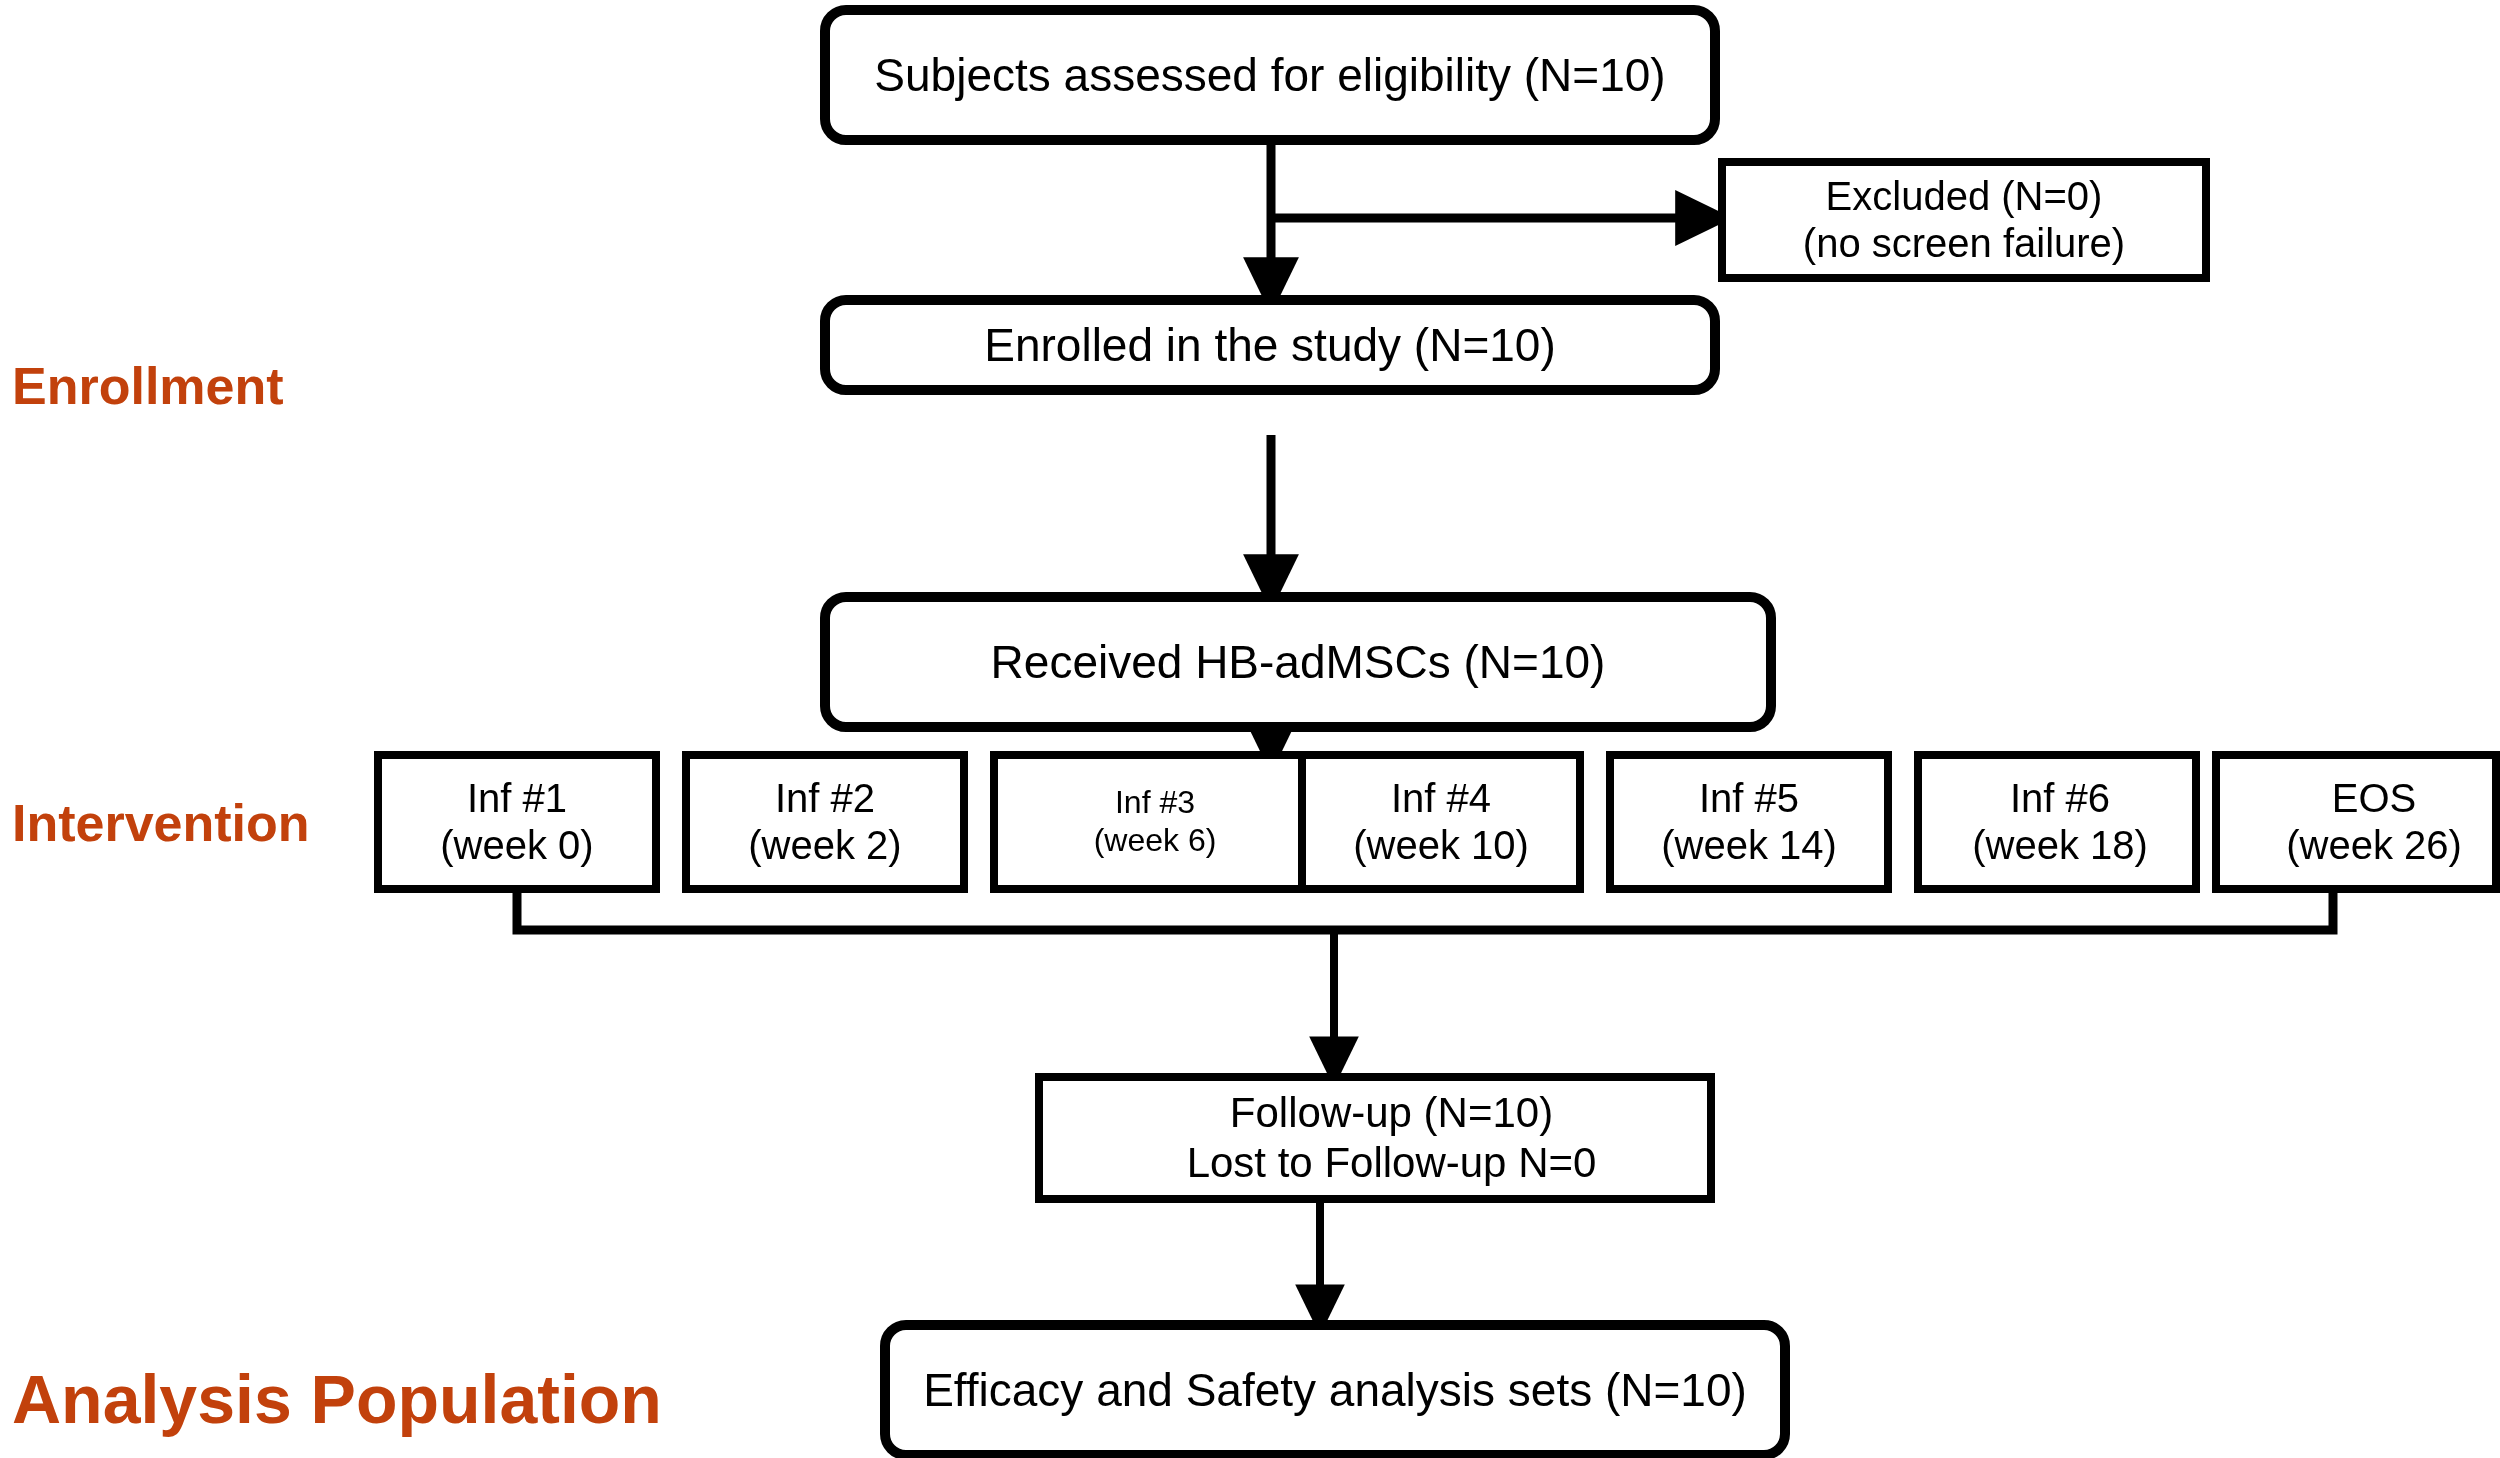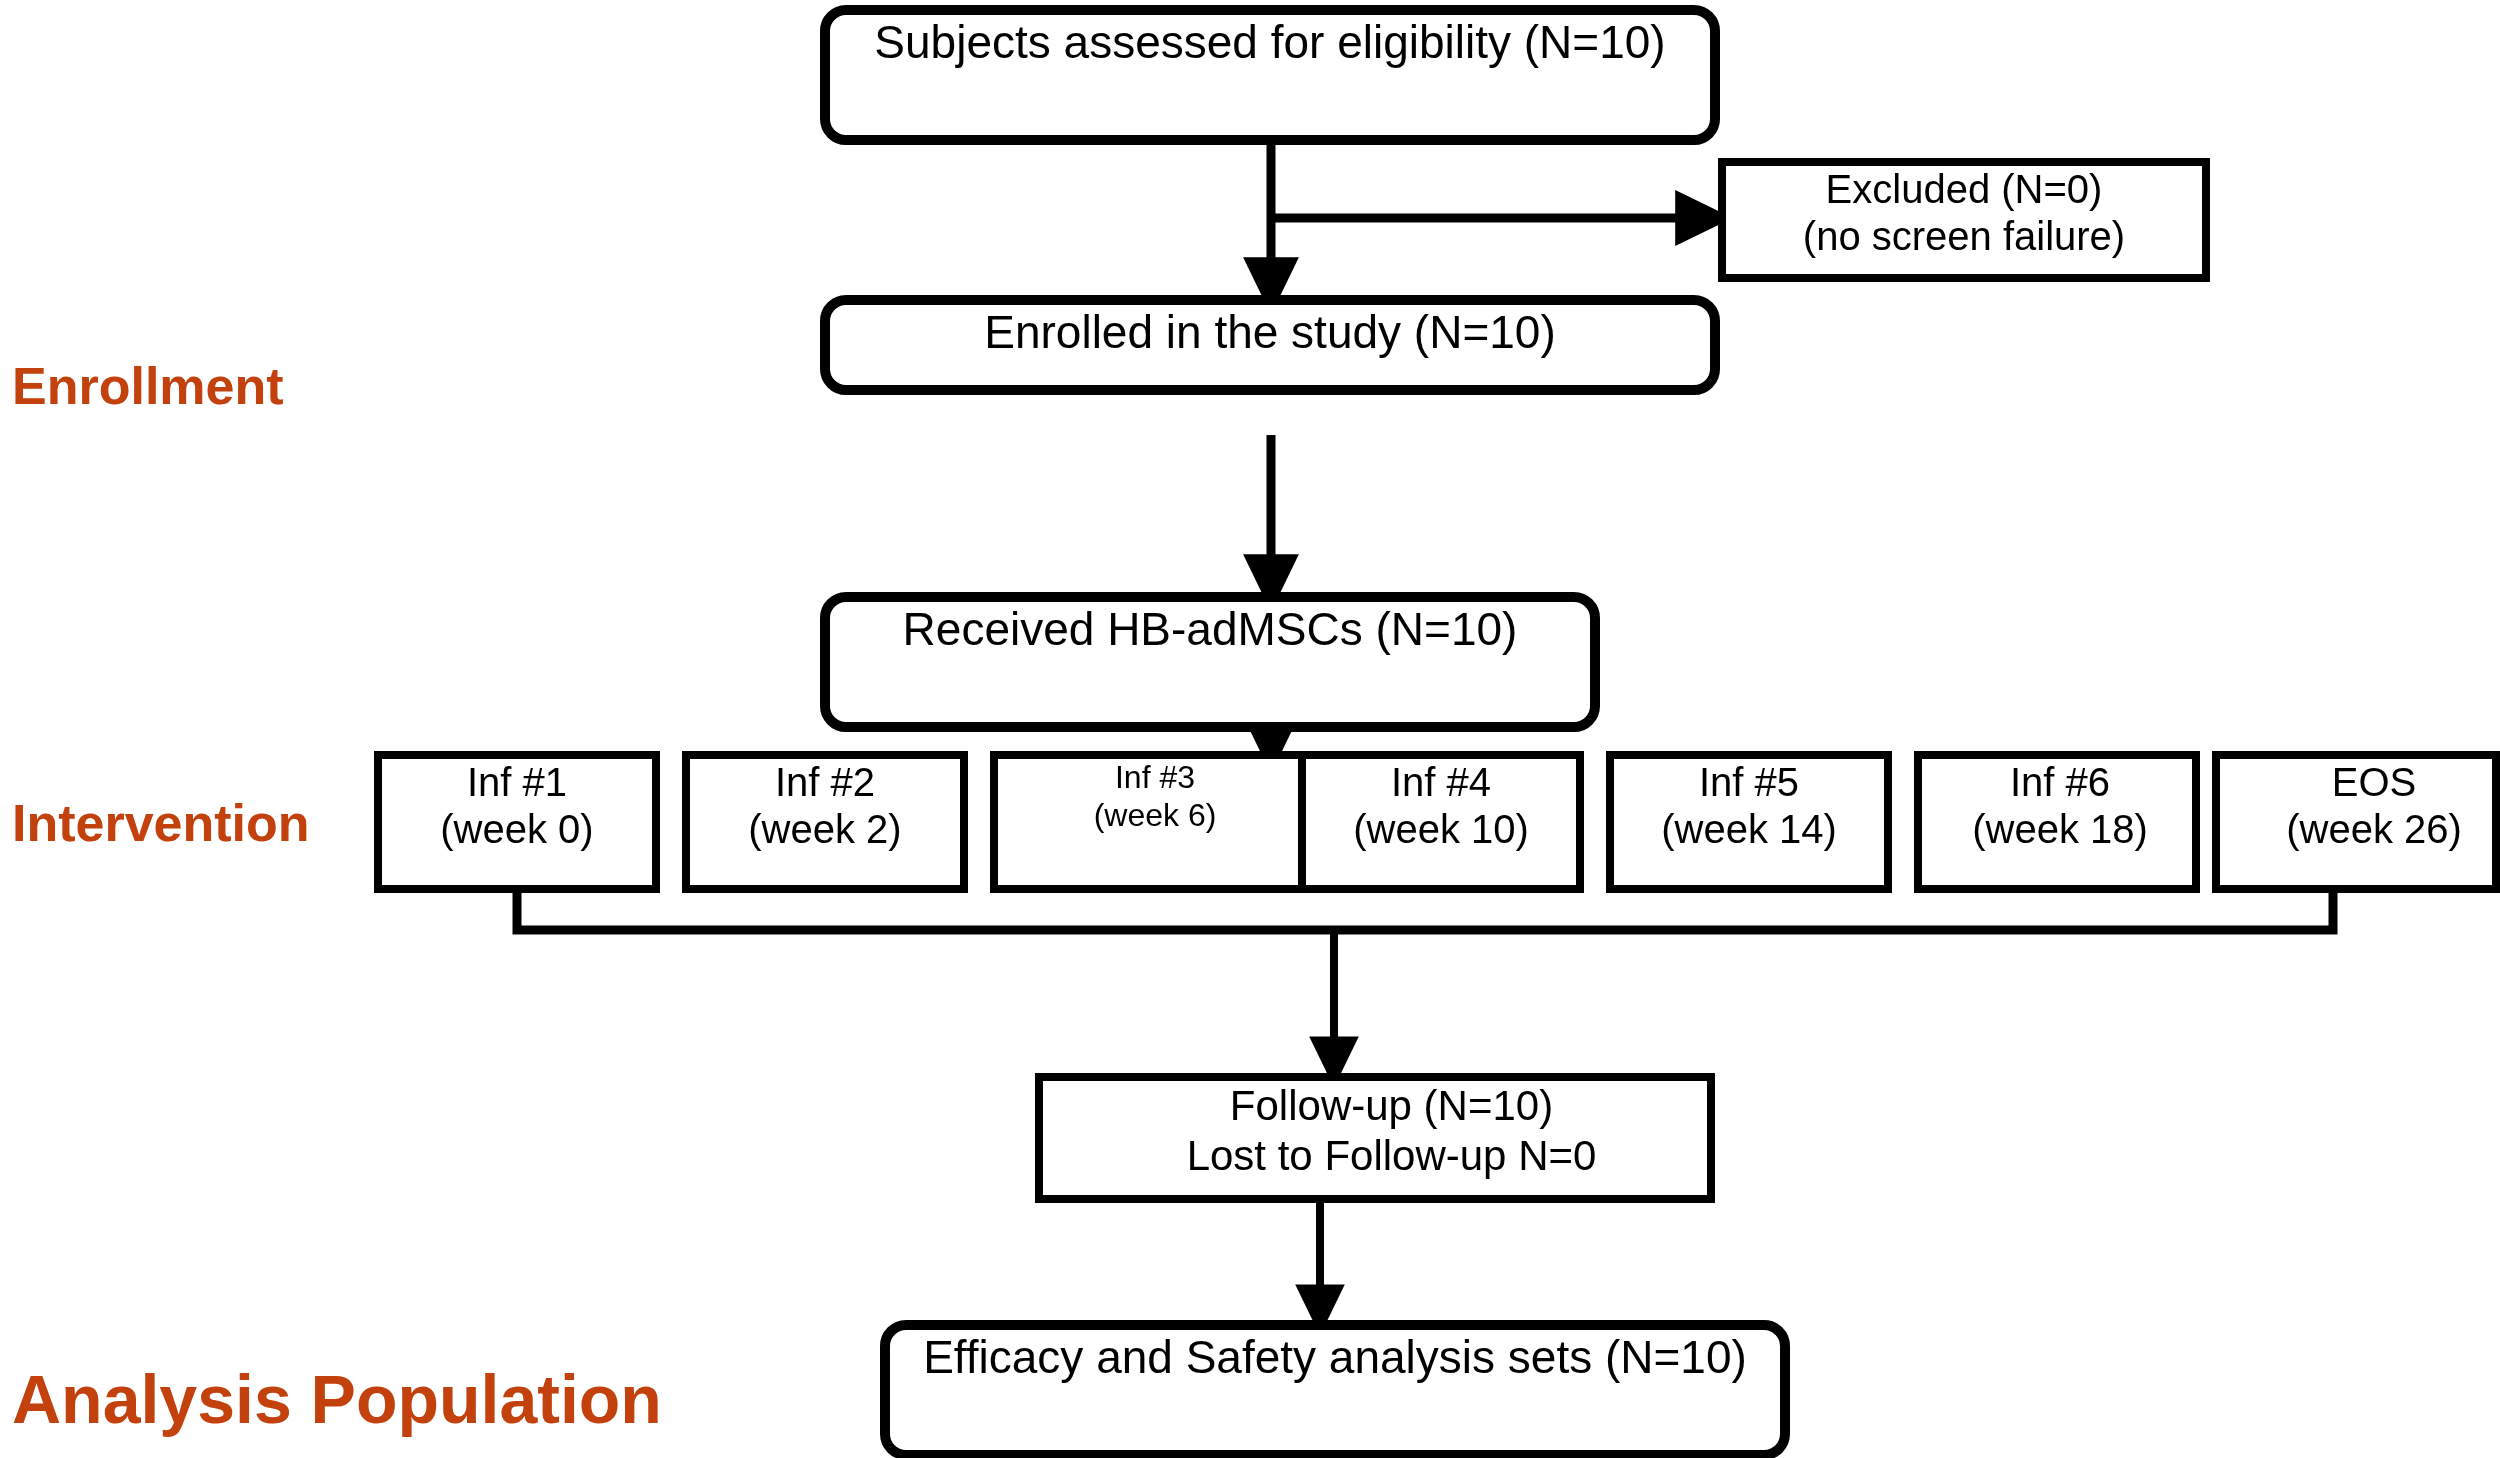--- a/index.html
+++ b/index.html
@@ -23,20 +23,21 @@
     width: 2500px;
     height: 1458px;
     pointer-events: none;
   }
   .node {
     position: absolute;
     box-sizing: border-box;
     background: #ffffff;
     border: 9px solid #000000;
     display: flex;
+    align-items: center;
     justify-content: center;
     text-align: center;
     color: #000000;
     font-weight: 400;
     line-height: 1.18;
     z-index: 2;
   }
   .node.rounded {
     border-radius: 26px;
     border-width: 10px;
@@ -53,21 +54,21 @@
     position: absolute;
     font-weight: bold;
     color: #c2410c;
     white-space: nowrap;
     z-index: 3;
   }
   
   #node-eligibility   { left: 820px;  top: 5px;    width: 900px;  height: 140px; font-size: 46px; }
   #node-excluded      { left: 1718px; top: 158px;  width: 492px;  height: 124px; font-size: 40px; }
   #node-enrolled      { left: 820px;  top: 295px;  width: 900px;  height: 100px; font-size: 46px; }
-  #node-received      { left: 820px;  top: 592px;  width: 780px;  height: 140px; font-size: 46px; }
+  #node-received      { left: 820px;  top: 592px;  width: 956px;  height: 140px; font-size: 46px; }
 
   #node-inf1 { left: 374px;  top: 751px; width: 286px; height: 142px; font-size: 40px; }
   #node-inf2 { left: 682px;  top: 751px; width: 286px; height: 142px; font-size: 40px; }
   #node-inf3 { left: 990px;  top: 751px; width: 330px; height: 142px; font-size: 32px; }
   #node-inf4 { left: 1298px; top: 751px; width: 286px; height: 142px; font-size: 40px; }
   #node-inf5 { left: 1606px; top: 751px; width: 286px; height: 142px; font-size: 40px; }
   #node-inf6 { left: 1914px; top: 751px; width: 286px; height: 142px; font-size: 40px; padding-left: 6px; }
   #node-eos  { left: 2212px; top: 751px; width: 288px; height: 142px; font-size: 40px; padding-left: 36px; }
 
   #node-followup { left: 1035px; top: 1073px; width: 680px; height: 130px; font-size: 42px; padding-left: 33px; }

